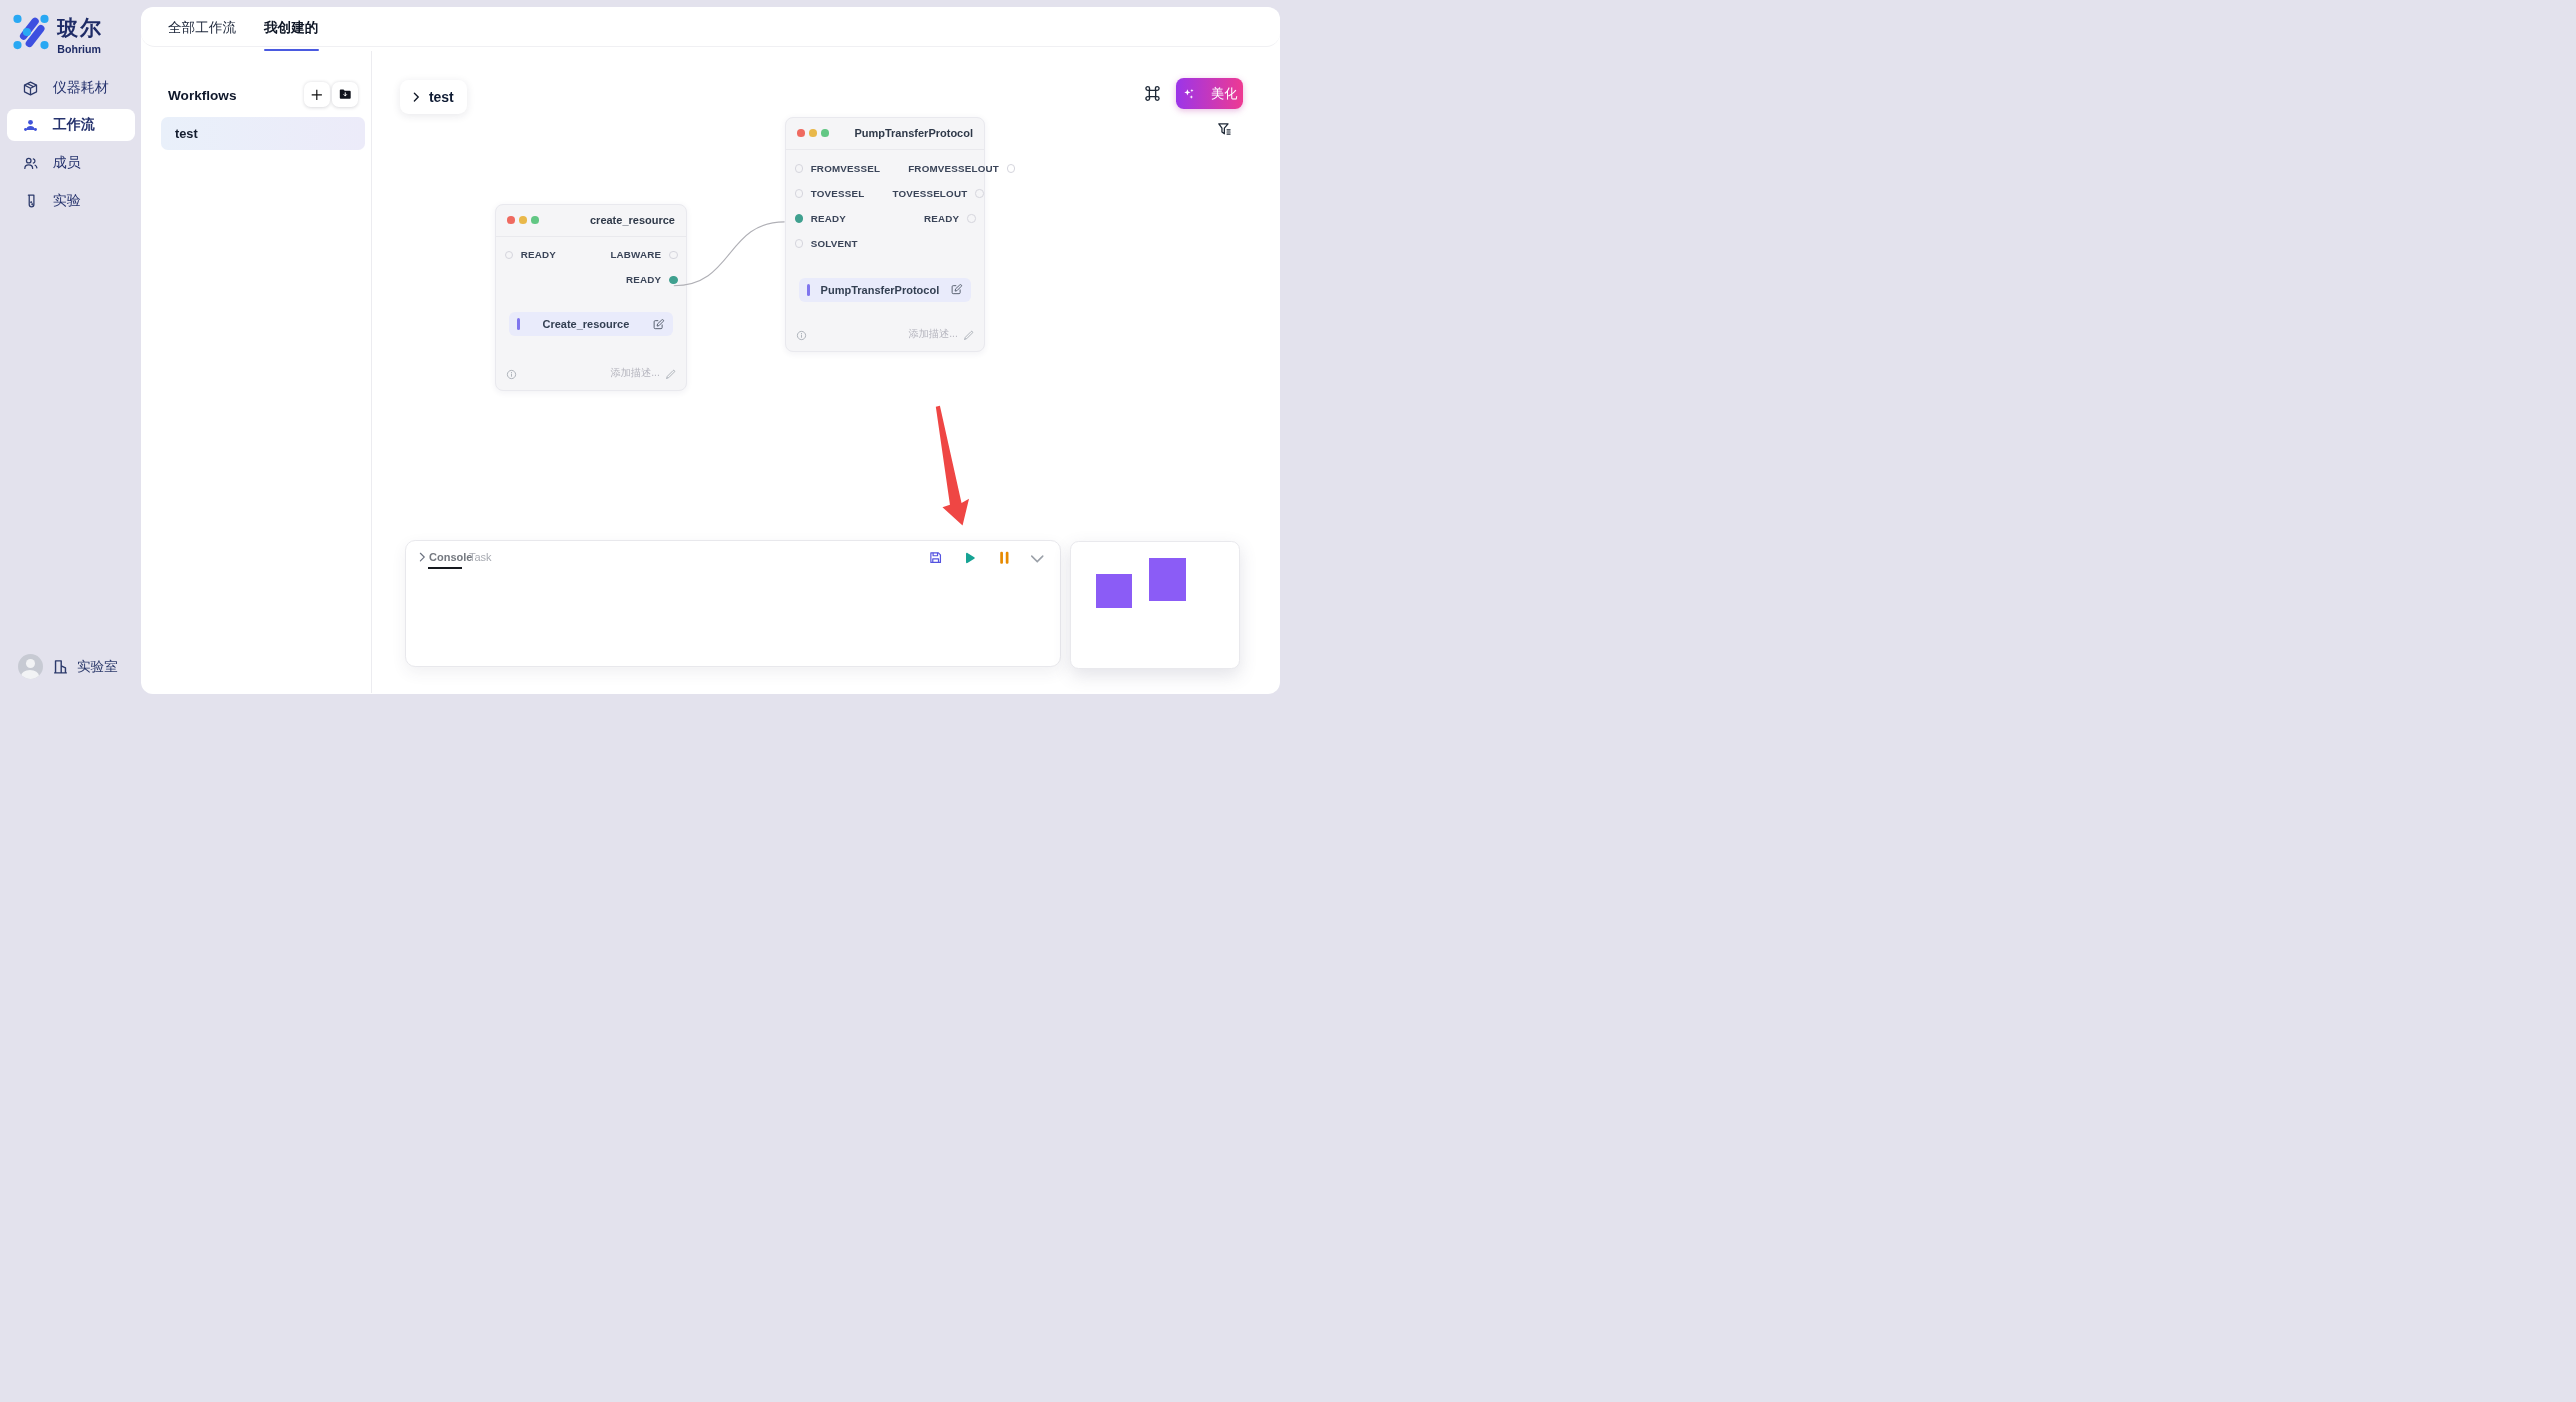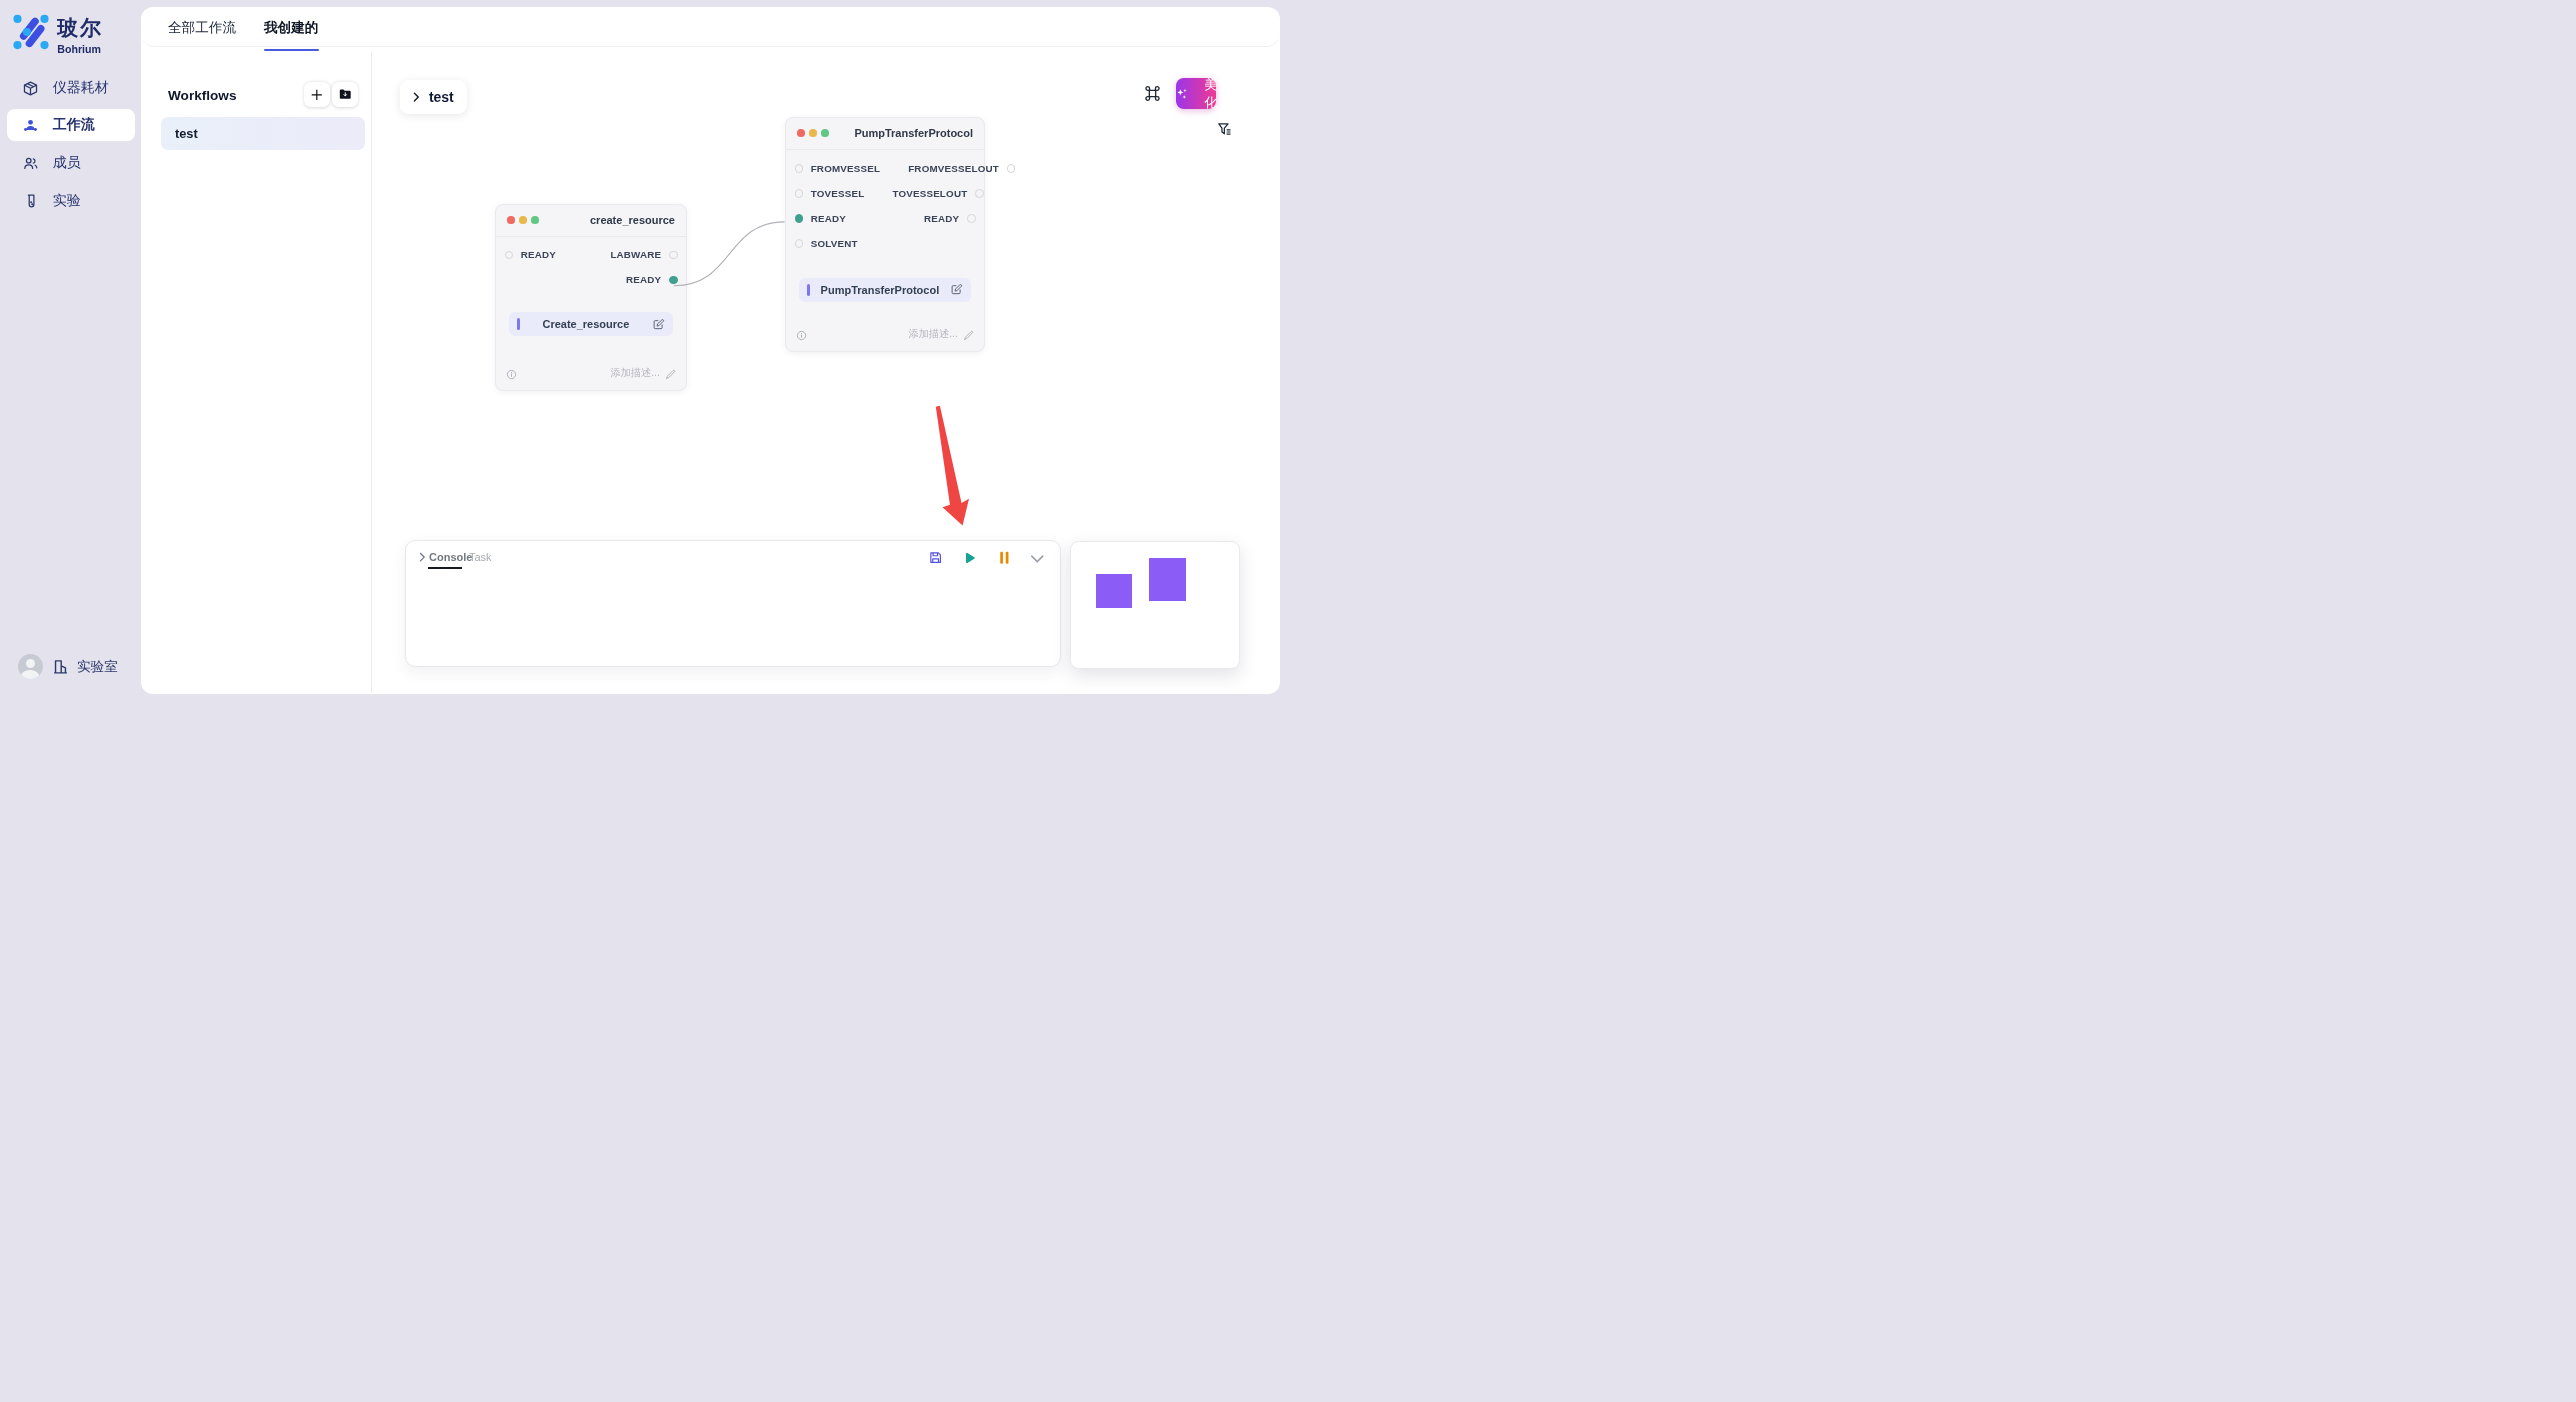--- a/index.html
+++ b/index.html
@@ -43,21 +43,21 @@
     background:linear-gradient(90deg,#e9f0fa,#ecebf9); display:flex; align-items:center; cursor:pointer; }
   #wf-item span { margin-left:13.6px; font-size:12.8px; font-weight:600; color:#131c2e; }
 
   
   #canvas { position:absolute; left:231px; top:44px; width:908px; height:642px; }
   #breadcrumb { position:absolute; left:400px; top:80px; width:67px; height:34px; border-radius:8.5px;
     background:#fff; box-shadow:0 1.7px 8.5px rgba(30,30,60,.10); display:flex; align-items:center; cursor:pointer; }
   #breadcrumb .chev { margin-left:11px; color:#111827; }
   #breadcrumb .bc-label { margin-left:7.7px; font-size:14px; font-weight:bold; color:#0f1b33; }
   #cmd-btn { position:absolute; left:1143px; top:84px; width:19px; height:19px; color:#1f2937; cursor:pointer; }
-  #beautify-btn { position:absolute; left:1176px; top:78px; width:40px; height:31px; border-radius:7.7px;
+  #beautify-btn { position:absolute; left:1176px; top:78px; width:67px; height:31px; border-radius:7.7px;
     background:linear-gradient(90deg,#9b35e9,#ee3a92); display:flex; align-items:center; justify-content:center;
     gap:16px; color:#fff; cursor:pointer; box-shadow:0 1.7px 6.8px rgba(190,60,170,.35); }
   #beautify-btn span { font-size:13.2px; }
   #filter-btn { position:absolute; left:1216px; top:121px; width:17px; height:17px; color:#1f2937; cursor:pointer; }
 
   
   .node { position:absolute; background:#f5f5f7; border:0.9px solid #e9e9ee; border-radius:8px;
     box-shadow:0 1.7px 6.8px rgba(40,40,80,.06); display:flex; flex-direction:column; }
   .node-header { height:31.5px; flex:0 0 31.5px; border-bottom:0.9px solid #e9e9ed; display:flex; align-items:center; padding:0 11px; }
   .dots { display:flex; gap:4.3px; }

